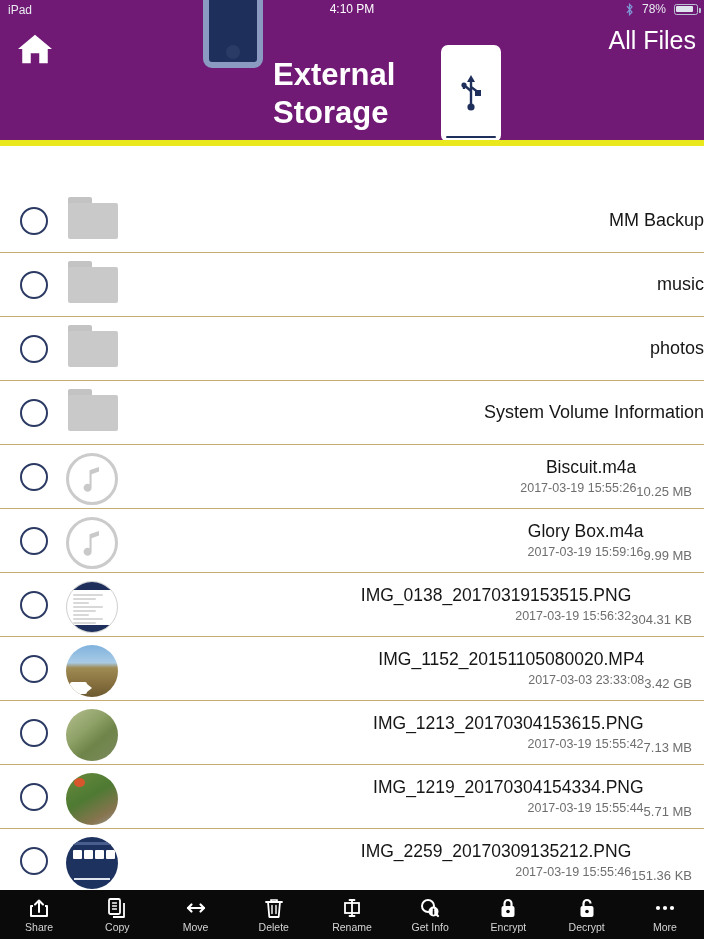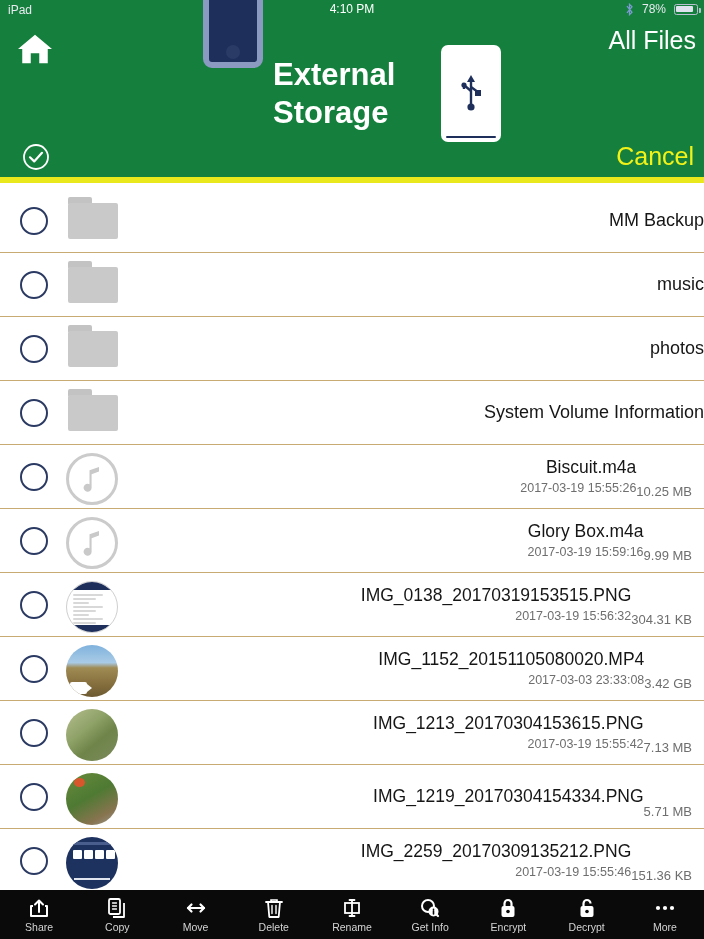--- a/index.html
+++ b/index.html
@@ -8,22 +8,22 @@
     font-family: "Liberation Sans", sans-serif;
     background:#ffffff;
     overflow:hidden;
     position:relative;
   }
 
   
   .header {
     position:relative;
     width:704px;
-    height:183px;
-    background:#15803d;
+    height:146px;
+    background:#701a75;
     overflow:hidden;
   }
   .statusbar {
     position:absolute; top:0; left:0; width:704px; height:20px;
     display:flex; align-items:center;
     color:#dfe3ee; font-size:11.5px;
   }
   .sb-left  { position:absolute; left:8px; top:3px; font-size:12px; color:#e8eaf0; }
   .sb-center{ position:absolute; left:0; width:704px; text-align:center; top:2px; font-size:12px; color:#ffffff; }
   .sb-right { position:absolute; right:6px; top:2px; display:flex; align-items:center; gap:8px; }
@@ -336,20 +336,21 @@
       </div>
       <div class="fsize">7.13 MB</div>
     </div>
     <div class="row">
       <div class="check"></div>
       <div class="thumb">
         <div class="circ-thumb ph-tomato"></div>
       </div>
       <div class="meta">
         <div class="fname">IMG_1219_20170304154334.PNG</div>
+        <div class="fdate">2017-03-19 15:55:44</div>
       </div>
       <div class="fsize">5.71 MB</div>
     </div>
     <div class="row">
       <div class="check"></div>
       <div class="thumb">
         <div class="circ-thumb ph-screen">
           <div class="hdr"></div>
           <div class="win" style="left:7px"></div>
           <div class="win" style="left:18px"></div>

